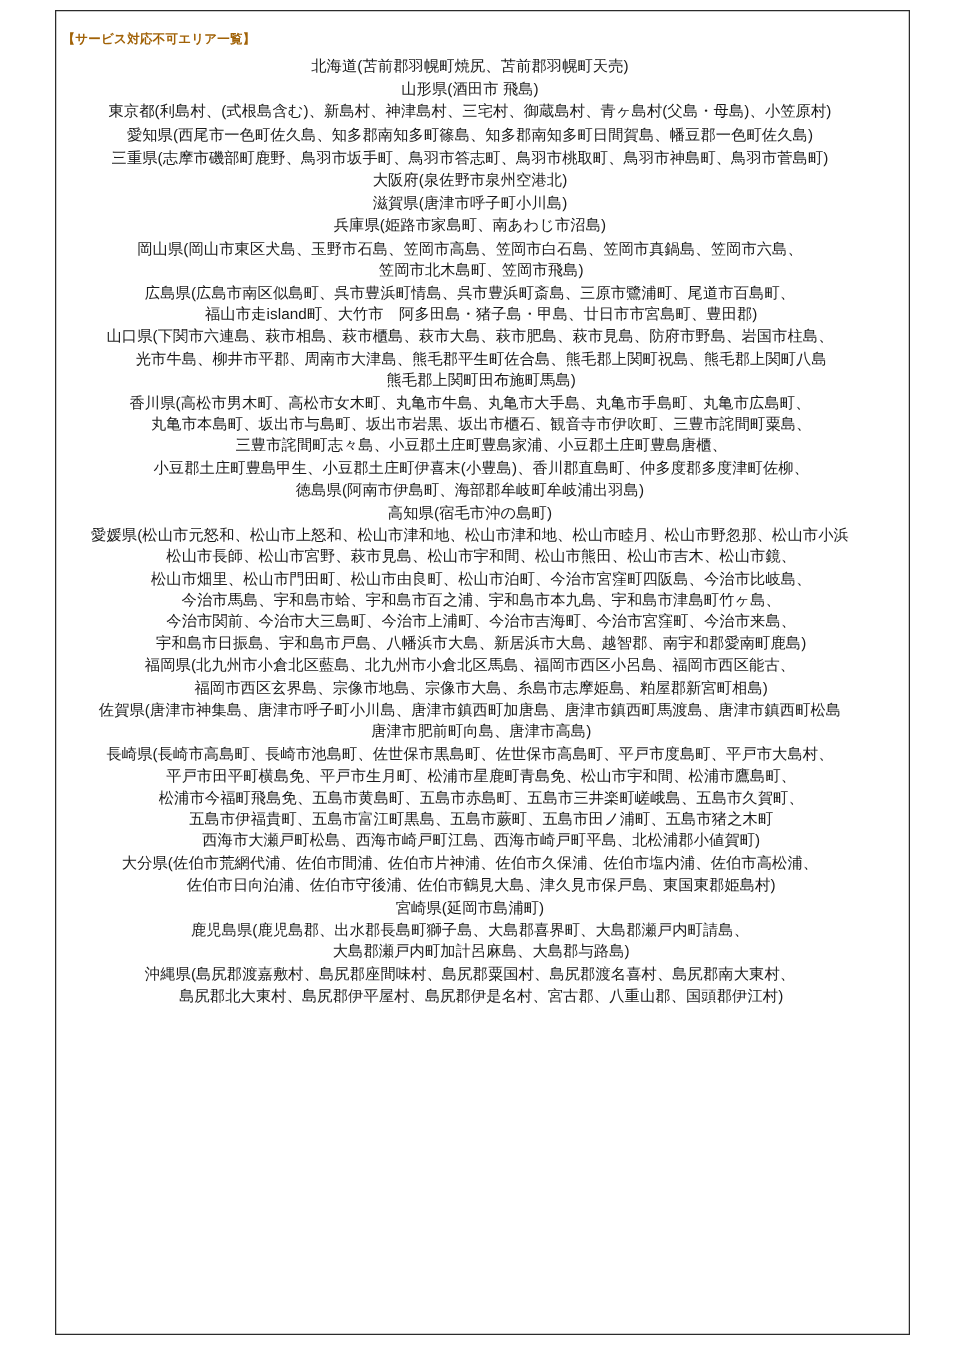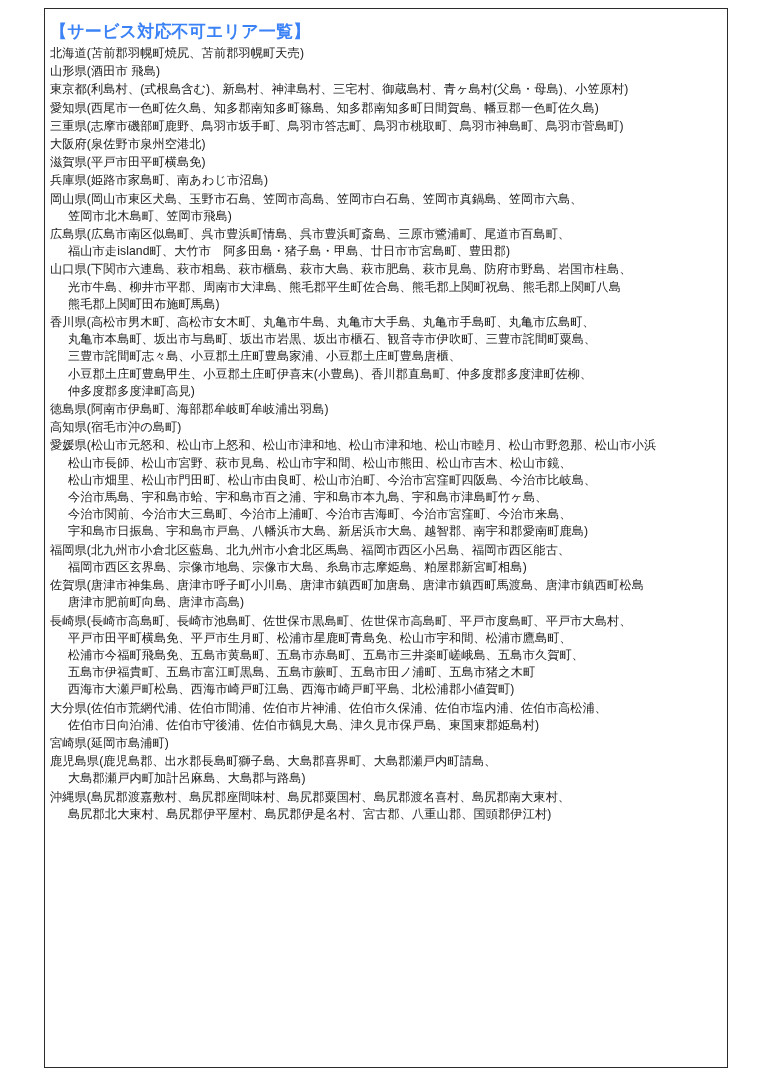--- a/index.html
+++ b/index.html
@@ -33,37 +33,38 @@
   #content {
     position: relative;
     z-index: 2;
     margin-left: 26px;
     margin-top: 0px;
     width: 664px;
     box-sizing: border-box;
     padding: 10px 6px 6px 6px;
   }
   .doc-title {
-    font-size: 17px;
+    font-size: 10px;
     line-height: 16px;
     font-weight: 700;
     letter-spacing: 0.2px;
     margin-bottom: 5px;
-    color: #3b82f6;
+    color: #a16207;
   }
   .entry {
     font-size: 12.2px;
     line-height: 17.2px;
     letter-spacing: 0.1px;
     margin-bottom: 1px;
     color: #1b1b1b;
   }
   .entry .ln {
     display: block;
     white-space: nowrap;
+    text-align: center;
   }
   .entry .ln.indent {
     padding-left: 18px;
   }
 </style>
 </head>
 <body>
 
 <div id="page">
   <div id="frame"></div>
@@ -82,21 +83,21 @@
         <div class="entry">
           <span class="ln">愛知県(西尾市一色町佐久島、知多郡南知多町篠島、知多郡南知多町日間賀島、幡豆郡一色町佐久島)</span>
         </div>
         <div class="entry">
           <span class="ln">三重県(志摩市磯部町鹿野、鳥羽市坂手町、鳥羽市答志町、鳥羽市桃取町、鳥羽市神島町、鳥羽市菅島町)</span>
         </div>
         <div class="entry">
           <span class="ln">大阪府(泉佐野市泉州空港北)</span>
         </div>
         <div class="entry">
-          <span class="ln">滋賀県(平戸市田平町横島免)</span>
+          <span class="ln">滋賀県(唐津市呼子町小川島)</span>
         </div>
         <div class="entry">
           <span class="ln">兵庫県(姫路市家島町、南あわじ市沼島)</span>
         </div>
         <div class="entry">
           <span class="ln">岡山県(岡山市東区犬島、玉野市石島、笠岡市高島、笠岡市白石島、笠岡市真鍋島、笠岡市六島、</span>
           <span class="ln indent">笠岡市北木島町、笠岡市飛島)</span>
         </div>
         <div class="entry">
           <span class="ln">広島県(広島市南区似島町、呉市豊浜町情島、呉市豊浜町斎島、三原市鷺浦町、尾道市百島町、</span>
@@ -105,21 +106,20 @@
         <div class="entry">
           <span class="ln">山口県(下関市六連島、萩市相島、萩市櫃島、萩市大島、萩市肥島、萩市見島、防府市野島、岩国市柱島、</span>
           <span class="ln indent">光市牛島、柳井市平郡、周南市大津島、熊毛郡平生町佐合島、熊毛郡上関町祝島、熊毛郡上関町八島</span>
           <span class="ln indent">熊毛郡上関町田布施町馬島)</span>
         </div>
         <div class="entry">
           <span class="ln">香川県(高松市男木町、高松市女木町、丸亀市牛島、丸亀市大手島、丸亀市手島町、丸亀市広島町、</span>
           <span class="ln indent">丸亀市本島町、坂出市与島町、坂出市岩黒、坂出市櫃石、観音寺市伊吹町、三豊市詫間町粟島、</span>
           <span class="ln indent">三豊市詫間町志々島、小豆郡土庄町豊島家浦、小豆郡土庄町豊島唐櫃、</span>
           <span class="ln indent">小豆郡土庄町豊島甲生、小豆郡土庄町伊喜末(小豊島)、香川郡直島町、仲多度郡多度津町佐柳、</span>
-          <span class="ln indent">仲多度郡多度津町高見)</span>
         </div>
         <div class="entry">
           <span class="ln">徳島県(阿南市伊島町、海部郡牟岐町牟岐浦出羽島)</span>
         </div>
         <div class="entry">
           <span class="ln">高知県(宿毛市沖の島町)</span>
         </div>
         <div class="entry">
           <span class="ln">愛媛県(松山市元怒和、松山市上怒和、松山市津和地、松山市津和地、松山市睦月、松山市野忽那、松山市小浜</span>
           <span class="ln indent">松山市長師、松山市宮野、萩市見島、松山市宇和間、松山市熊田、松山市吉木、松山市鏡、</span>

